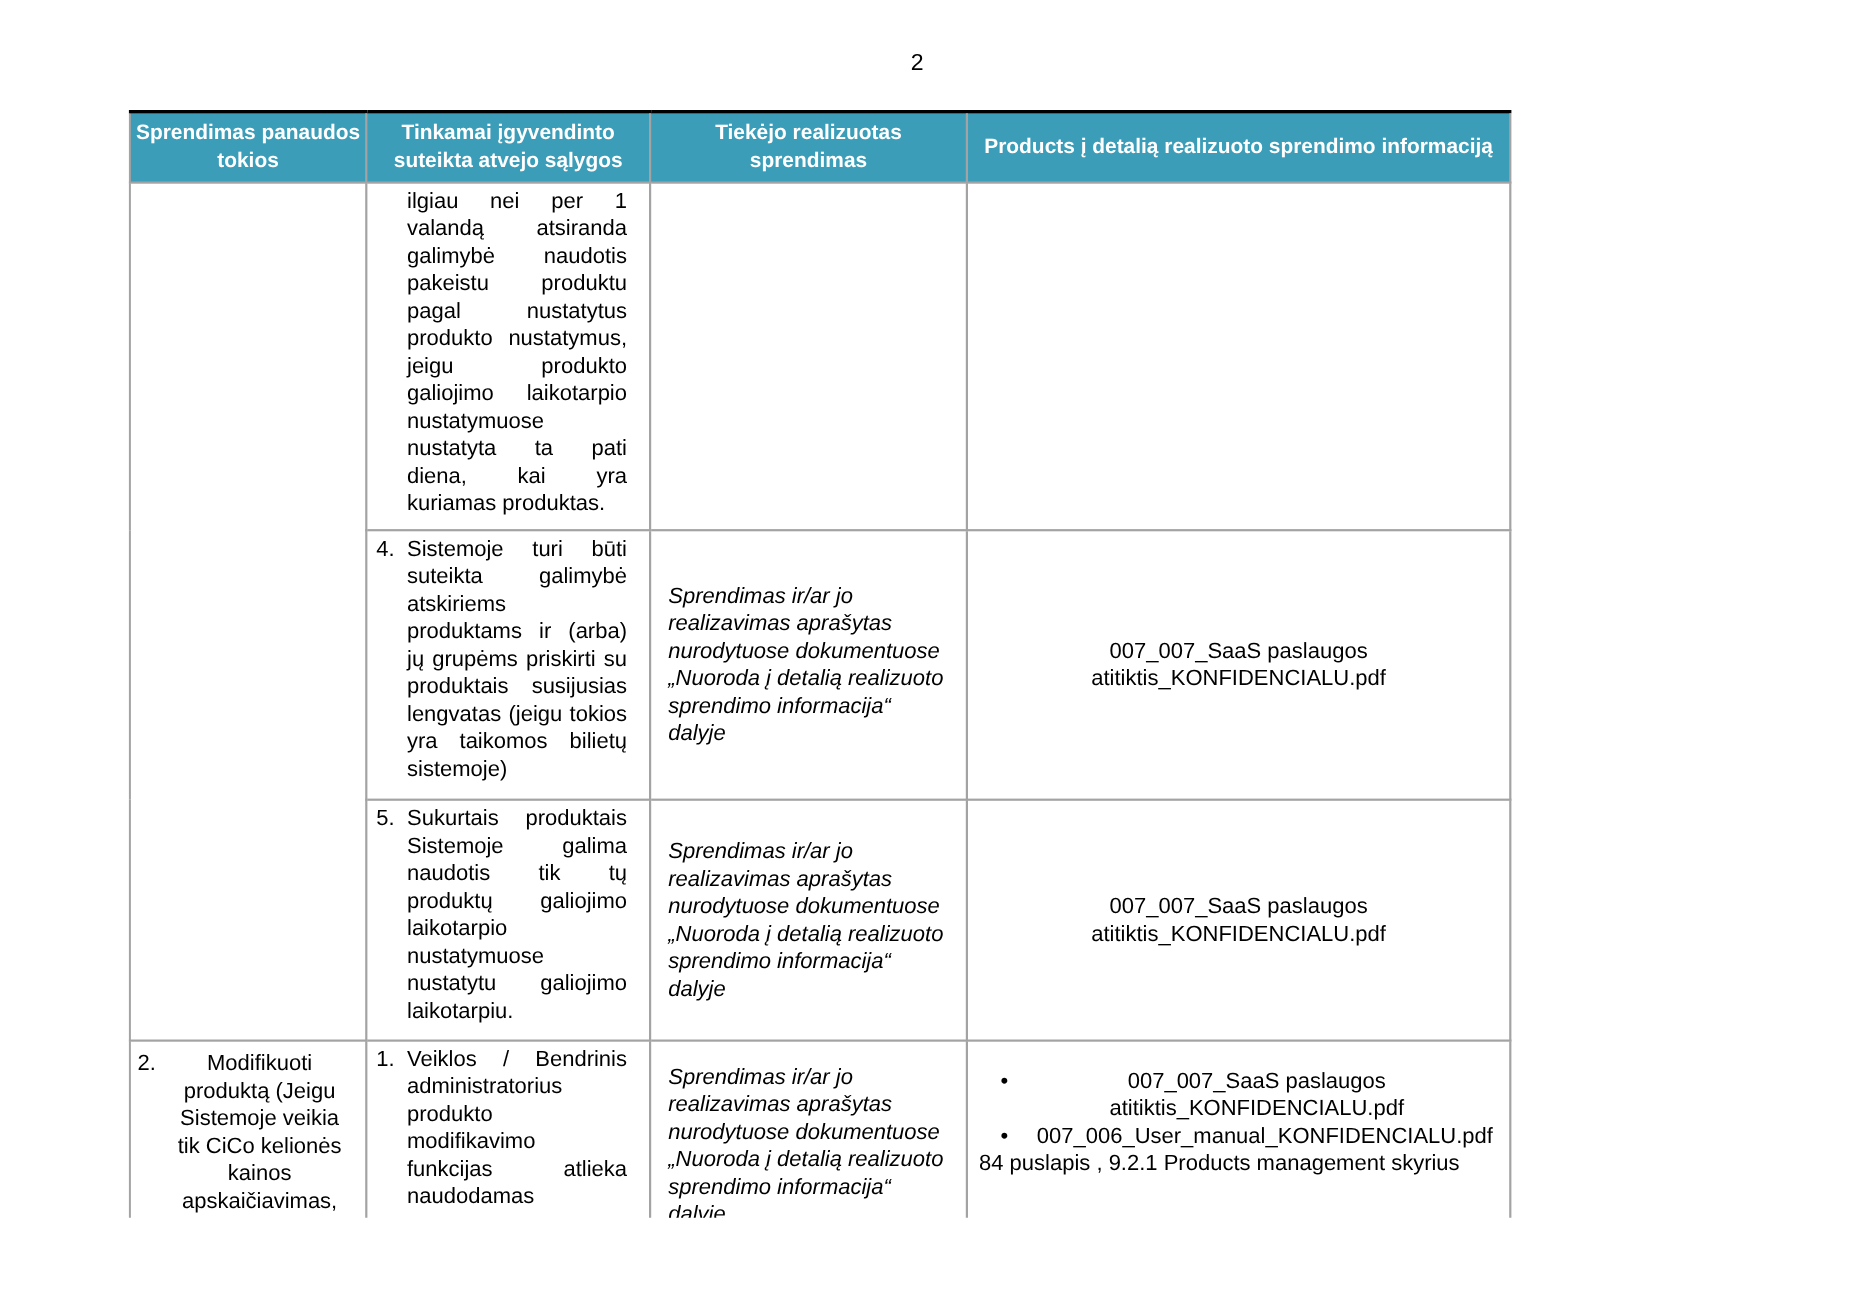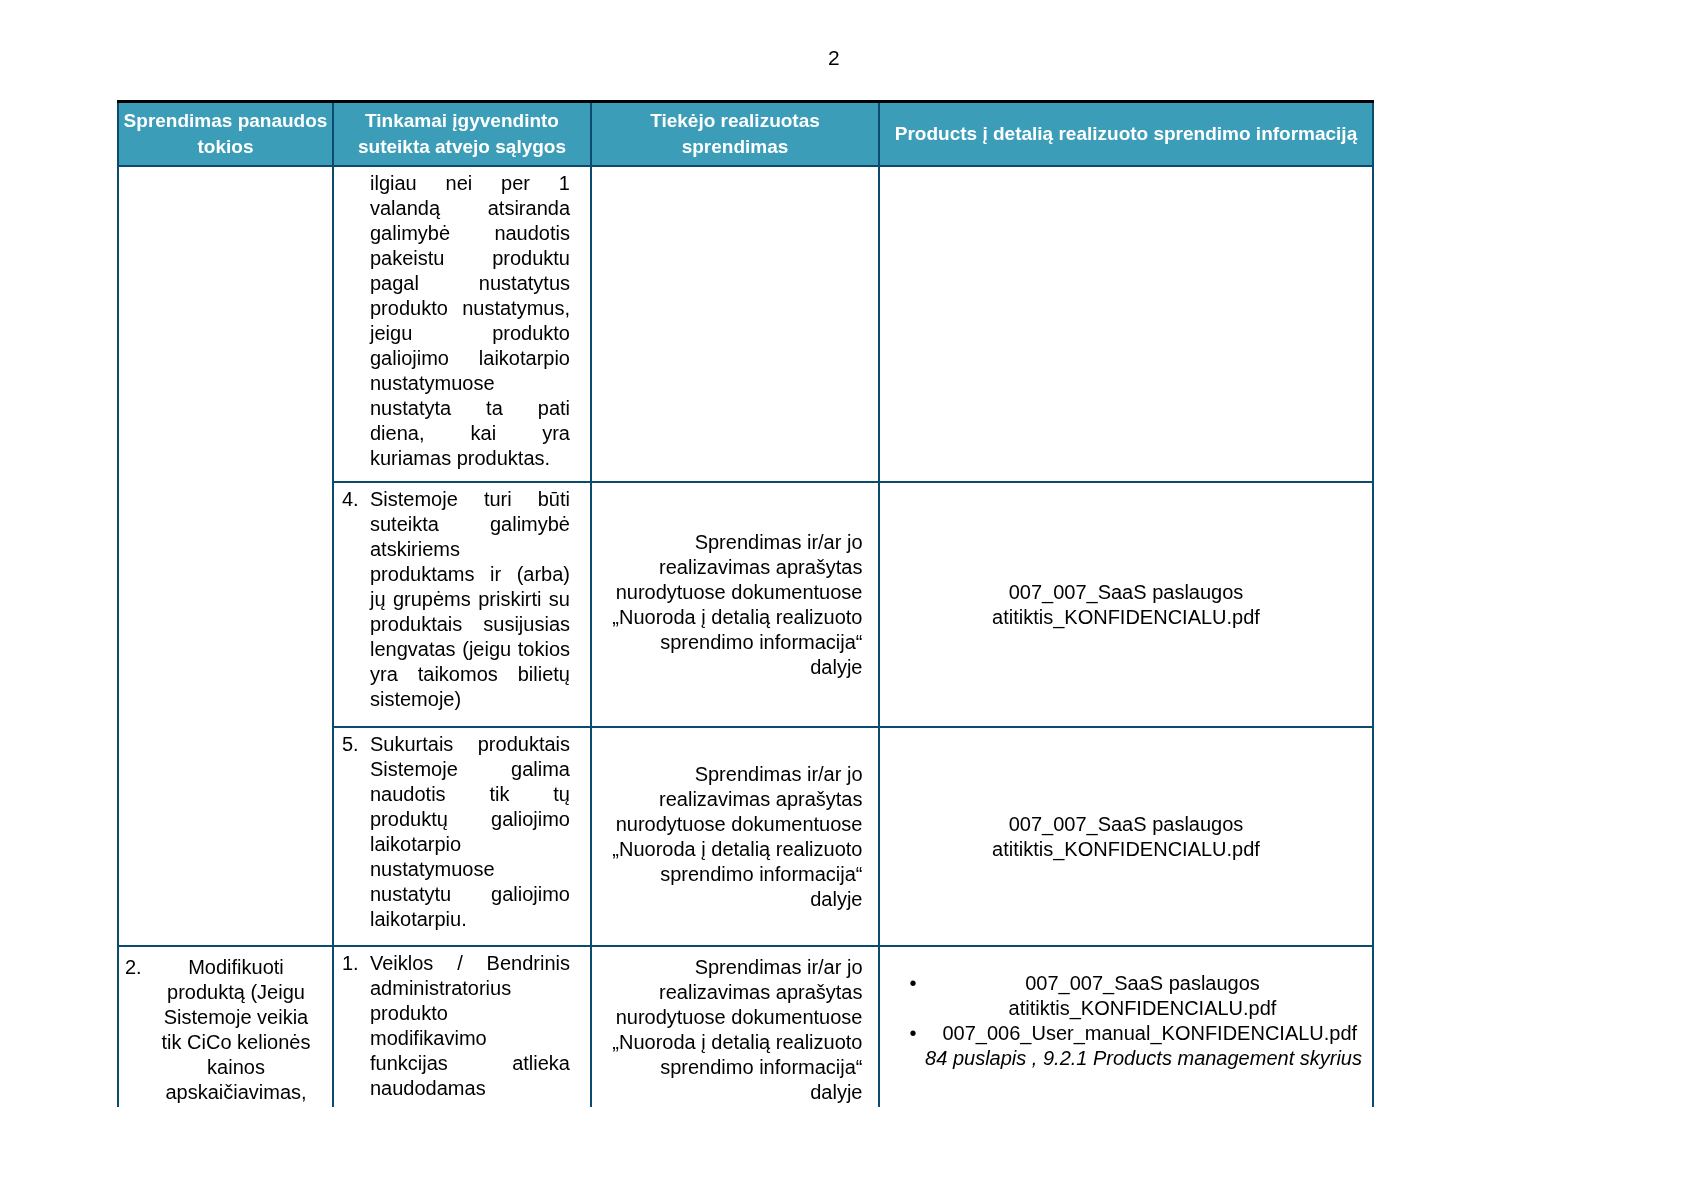--- a/index.html
+++ b/index.html
@@ -21,21 +21,21 @@
     position: absolute;
     left: 117px; top: 100px;
     width: 1258px; height: 1007px;
     overflow: hidden;
   }
   table {
     border-collapse: collapse;
     table-layout: fixed;
     width: 1255px;
   }
-  th, td { border: 2px solid #0c4a6e; padding: 0; }
+  th, td { border: 2px solid #a3a3a3; padding: 0; }
   th {
     border-top: 3px solid #000;
     background: #3b9db8;
     color: #ffffff;
     font-size: 19px;
     font-weight: bold;
     height: 62px;
     text-align: center;
     vertical-align: middle;
     line-height: 26px;
@@ -56,29 +56,29 @@
   .cond .num { flex: 0 0 28px; }
   .cond .body { width: 200px; text-align: justify; }
 
   
   .uc { display: flex; padding: 8px 0 0 6px; }
   .uc .num { flex: 0 0 27px; }
   .uc .body { width: 168px; text-align: center; }
 
   
   td.mid { vertical-align: middle; }
-  .sol { width: 255px; margin: 4px auto; text-align: right; }
+  .sol { width: 255px; margin: 16px auto; text-align: left; font-style: italic; }
 
   
   .ref { padding: 0 12px; text-align: center; }
   .ref-bullets { padding: 24px 10px 0 10px; }
   .bullet-row { display: flex; justify-content: center; text-align: center; }
   .bullet-row .bullet { flex: 0 0 auto; padding-right: 26px; }
   .bullet-row .bullet-text { max-width: 400px; }
-  .ref-note { text-align: right; padding-top: 0; font-style: italic; }
+  .ref-note { text-align: left; padding-top: 0; }
 
   tr.row-d td { vertical-align: top; }
   tr.row-d td .pad-cut { padding-bottom: 60px; }
   tr.row-d .sol { padding-top: 4px; }
 </style>
 </head>
 <body>
 
 <div class="page-number">2</div>
 

